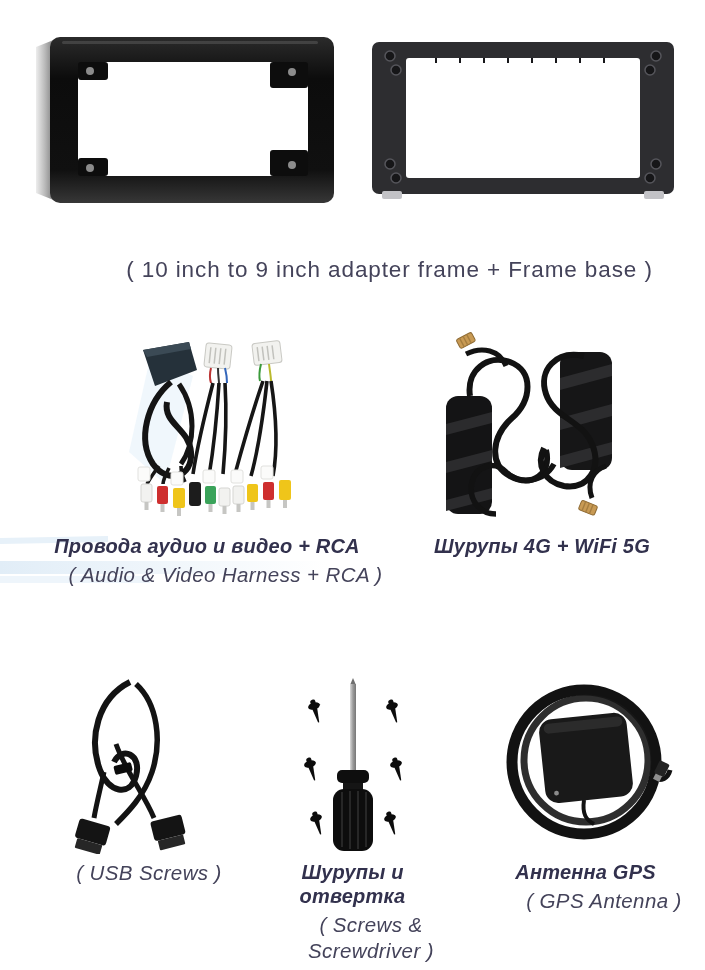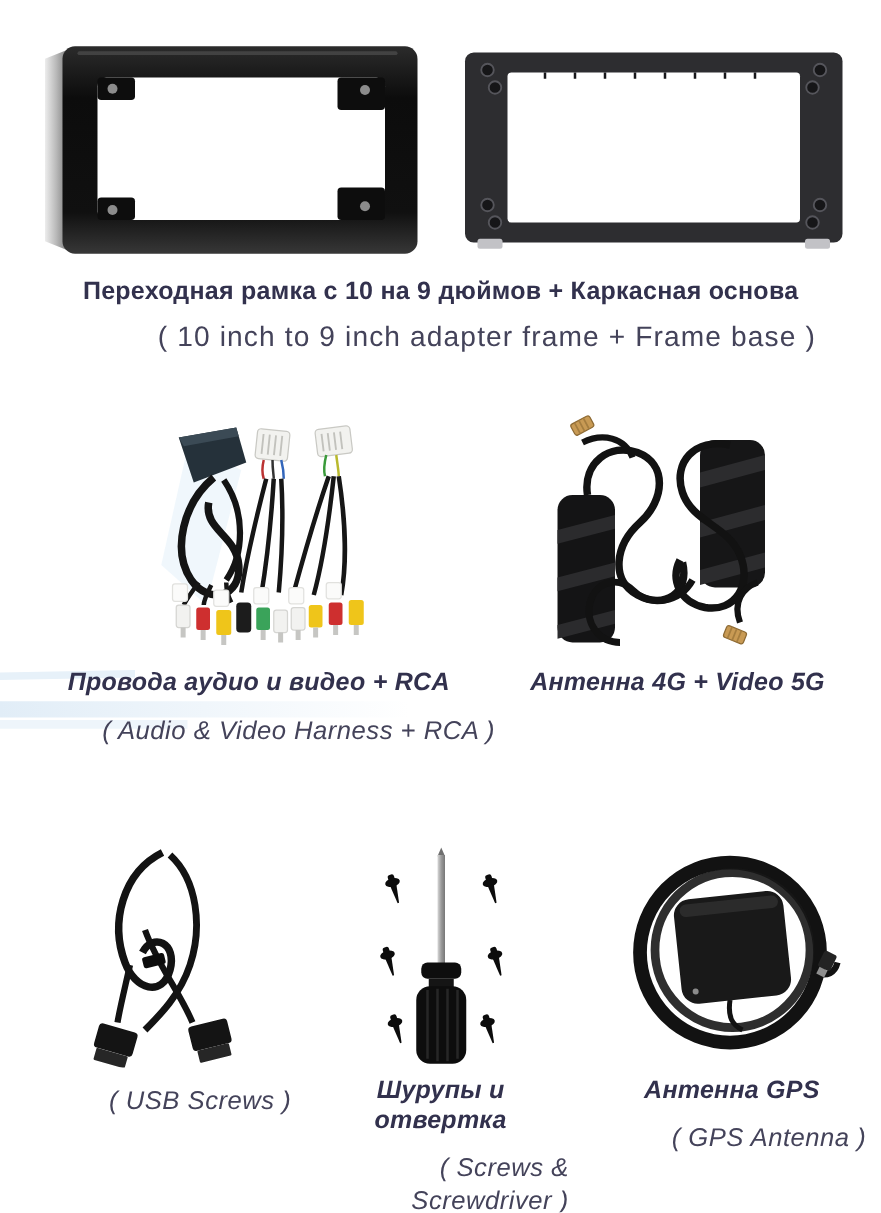--- a/index.html
+++ b/index.html
@@ -11,21 +11,21 @@
   .s2{left:0;top:561px;width:372px;height:13px;background:linear-gradient(90deg,#e1edf7 0%,rgba(255,255,255,0) 88%);}
   .s3{left:0;top:576px;width:150px;height:7px;background:#eaf3fa;opacity:.8;}
   .frames-row{position:absolute;top:35px;left:0;width:705px;display:flex;justify-content:center;gap:34px;z-index:1;}
   .cap-ru{font-weight:700;color:#32314d;font-size:20px;line-height:24px;text-align:center;letter-spacing:.2px;}
   .cap-en{font-weight:400;color:#44435a;font-size:20.5px;line-height:26px;text-align:center;letter-spacing:.4px;padding-left:37px;}
   .top-ru{position:absolute;top:221px;left:0;width:705px;z-index:1;}
   .top-en{position:absolute;top:254px;left:0;width:705px;font-size:22.5px;line-height:32px;letter-spacing:.9px;z-index:1;}
   .fig{position:absolute;margin:0;text-align:center;z-index:1;font-style:italic;}
   .fig-img{display:flex;align-items:flex-end;justify-content:center;}
   .fig figcaption{margin-top:12px;}
-  .fig .cap-en{margin-top:14px;text-align:right;}
+  .fig .cap-en{margin-top:4px;}
   .fig-harness{left:18px;top:332px;width:378px;}
   .fig-4g{left:396px;top:332px;width:292px;}
   .fig-harness .fig-img,.fig-4g .fig-img{height:190px;}
   .fig-usb{left:28px;top:662px;width:205px;}
   .fig-screws{left:250px;top:662px;width:205px;}
   .fig-gps{left:478px;top:662px;width:215px;}
   .fig-usb .fig-img,.fig-screws .fig-img,.fig-gps .fig-img{height:192px;}
   .row3cap{margin-top:6px !important;}
 </style>
 </head>
@@ -86,21 +86,20 @@
         <circle cx="20" cy="125" r="5"></circle>
           <circle cx="26" cy="139" r="5"></circle>
         <circle cx="286" cy="125" r="5"></circle>
           <circle cx="280" cy="139" r="5"></circle>
       </g>
       <rect x="12" y="152" width="20" height="8" rx="2" fill="#c2c2c6"></rect>
       <rect x="274" y="152" width="20" height="8" rx="2" fill="#c2c2c6"></rect>
     </svg>
   </div>
 
-  <div class="cap-ru top-ru">Переходная рамка с 10 на 9 дюймов + Каркасная основа</div>
   <div class="cap-en top-en">( 10 inch to 9 inch adapter frame + Frame base )</div>
 
   <figure class="fig fig-harness">
     <div class="fig-img">
       <svg width="212" height="186" viewBox="0 0 212 186">
         <polygon points="50,18 92,40 64,148 28,116" fill="#e9f3fb" opacity="0.7"></polygon>
         <polygon points="42,14 88,6 96,34 54,50" fill="#25313a"></polygon>
         <polygon points="42,14 88,6 90,13 46,21" fill="#3b4a55"></polygon>
         <g transform="rotate(6 117 20)">
           <rect x="104" y="8" width="26" height="24" rx="3" fill="#f2f2ef" stroke="#c9c9c4"></rect>
@@ -194,21 +193,21 @@
           <rect x="0" y="0" width="17" height="10" rx="2" fill="#c89a54" stroke="#8d6a34"></rect>
           <path d="M4,0 v10 M8,0 v10 M12,0 v10" stroke="#a57d3f" stroke-width="1.4" fill="none"></path>
         </g>
         <g transform="translate(146,168) rotate(22)">
           <rect x="0" y="0" width="17" height="10" rx="2" fill="#c89a54" stroke="#8d6a34"></rect>
           <path d="M4,0 v10 M8,0 v10 M12,0 v10" stroke="#a57d3f" stroke-width="1.4" fill="none"></path>
         </g>
       </svg>
     </div>
     <figcaption>
-      <div class="cap-ru">Антенна 4G + Video 5G</div>
+      <div class="cap-ru">Шурупы 4G + WiFi 5G</div>
     </figcaption>
   </figure>
 
   <figure class="fig fig-usb">
     <div class="fig-img">
       <svg width="158" height="182" viewBox="0 0 158 182">
         <path d="M78,10 C46,26 36,66 48,98 C56,120 78,126 84,104 C90,82 70,74 62,90" fill="none" stroke="#131313" stroke-width="6"></path>
         <path d="M84,12 C106,32 110,70 100,100 C92,124 76,140 64,152" fill="none" stroke="#131313" stroke-width="5.5"></path>
         <path d="M64,72 C74,100 92,122 102,146" fill="none" stroke="#131313" stroke-width="5"></path>
         <path d="M52,100 C48,118 44,134 42,146" fill="none" stroke="#131313" stroke-width="5"></path>

